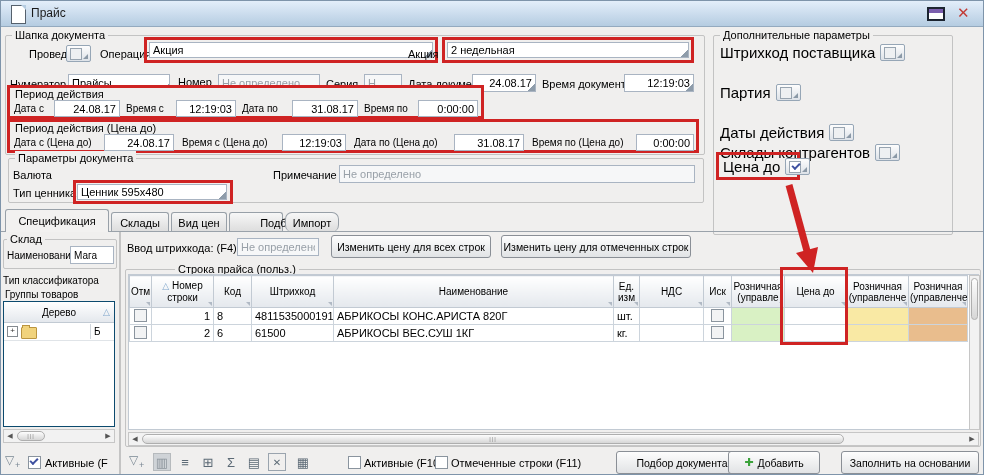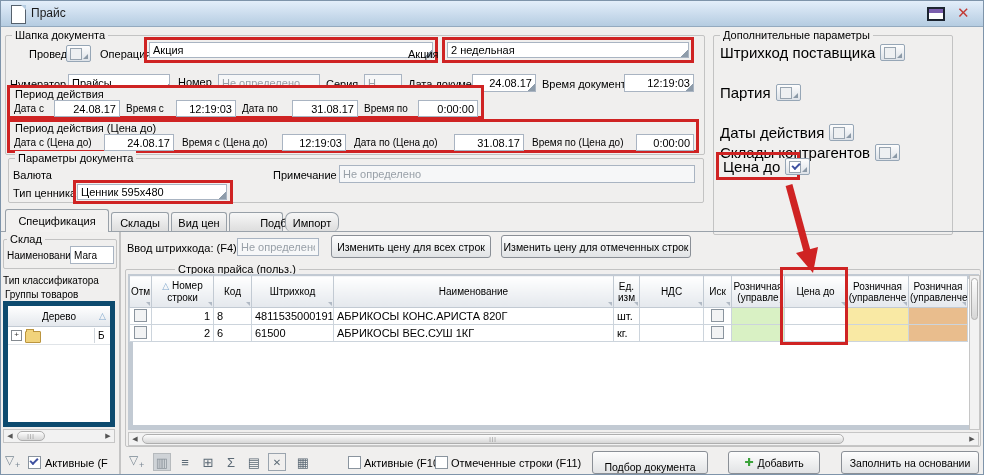--- a/index.html
+++ b/index.html
@@ -49,21 +49,21 @@
   .sb-ar{position:absolute;top:0;bottom:0;width:12px;display:flex;align-items:center;justify-content:center;font-size:7px;color:#555;}
   .sb-th{position:absolute;top:1px;bottom:1px;background:linear-gradient(#fdfdfd,#d6d6d6);border:1px solid #aeaeae;border-radius:6px;display:flex;align-items:center;justify-content:center;font-size:6px;color:#8a8a8a;letter-spacing:1px;}
   .ticon{position:absolute;width:18px;height:18px;display:flex;align-items:center;justify-content:center;font-size:13px;color:#5c6a76;}
   .ticon.dis{background:#cfd3d7;border:1px solid #b6babd;color:#8d959c;box-sizing:border-box;}
   .funnel{position:absolute;width:18px;height:18px;font-size:12px;color:#7a8894;}
   .funnel i{font-style:normal;position:absolute;left:10px;top:7px;font-size:9px;}
   .folder{position:absolute;width:14px;height:10px;background:#f1d37c;border:1px solid #bb953f;border-radius:1px;}
   .folder::before{content:"";position:absolute;left:0;top:-3px;width:6px;height:2px;background:#f1d37c;border:1px solid #bb953f;border-bottom:none;}
   .plusbox{position:absolute;width:9px;height:9px;border:1px solid #848a90;background:#fff;font-size:8px;line-height:8px;text-align:center;color:#333;}
   .overlay{position:absolute;left:0;top:0;pointer-events:none;z-index:50;}
-  .client{position:absolute;background:#fff;border:5px solid #0c4a6e;box-sizing:border-box;}
+  .client{position:absolute;background:#fff;border:1px solid #0c4a6e;box-sizing:border-box;}
   .green{background:var(--cell-green,#d9f1c4);}
   .yellow{background:var(--cell-yellow,#f9e9a4);}
   .orange{background:var(--cell-orange,#e9bd8d);}
   .xrow{position:absolute;display:flex;align-items:center;gap:5px;font-size:15px;white-space:nowrap;}
   .split{position:absolute;left:118px;top:231px;width:2px;height:244px;background:#c4c4c4;}
 </style>
 </head>
 <body>
 
 <div class="win">
@@ -312,21 +312,21 @@
     <span class="ticon" style="left:221px;top:452px;">Σ</span>
     <span class="ticon" style="left:244px;top:452px;">▤</span>
     <span class="ticon" style="left:267px;top:452px;border:1px solid #9aa4ae;box-sizing:border-box;font-size:10px;">✕</span>
     <span class="ticon" style="left:293px;top:452px;">▦</span>
 
     <span class="cbx" style="position:absolute;left:347px;top:455px;background:#fff;"></span>
     <span class="lbl" style="left:363px;top:454px;">Активные (F10)</span>
     <span class="cbx" style="position:absolute;left:434px;top:455px;background:#fff;"></span>
     <span class="lbl" style="left:450px;top:454px;">Отмеченные строки (F11)</span>
 
-    <div class="btn" style="left:591px;top:450px;width:116px;height:23px;align-items:flex-end;">
+    <div class="btn" style="left:615px;top:450px;width:132px;height:23px;">
         <span>Подбор документа</span>
       </div>
     <div class="btn" style="left:727px;top:450px;width:92px;height:23px;">
       <span style="color:#3aa23a;font-size:11px;">✚</span>
       <span>Добавить</span>
     </div>
     <div class="btn" style="left:840px;top:450px;width:138px;height:23px;">
         <span>Заполнить на основании</span>
       </div>
   </div>

